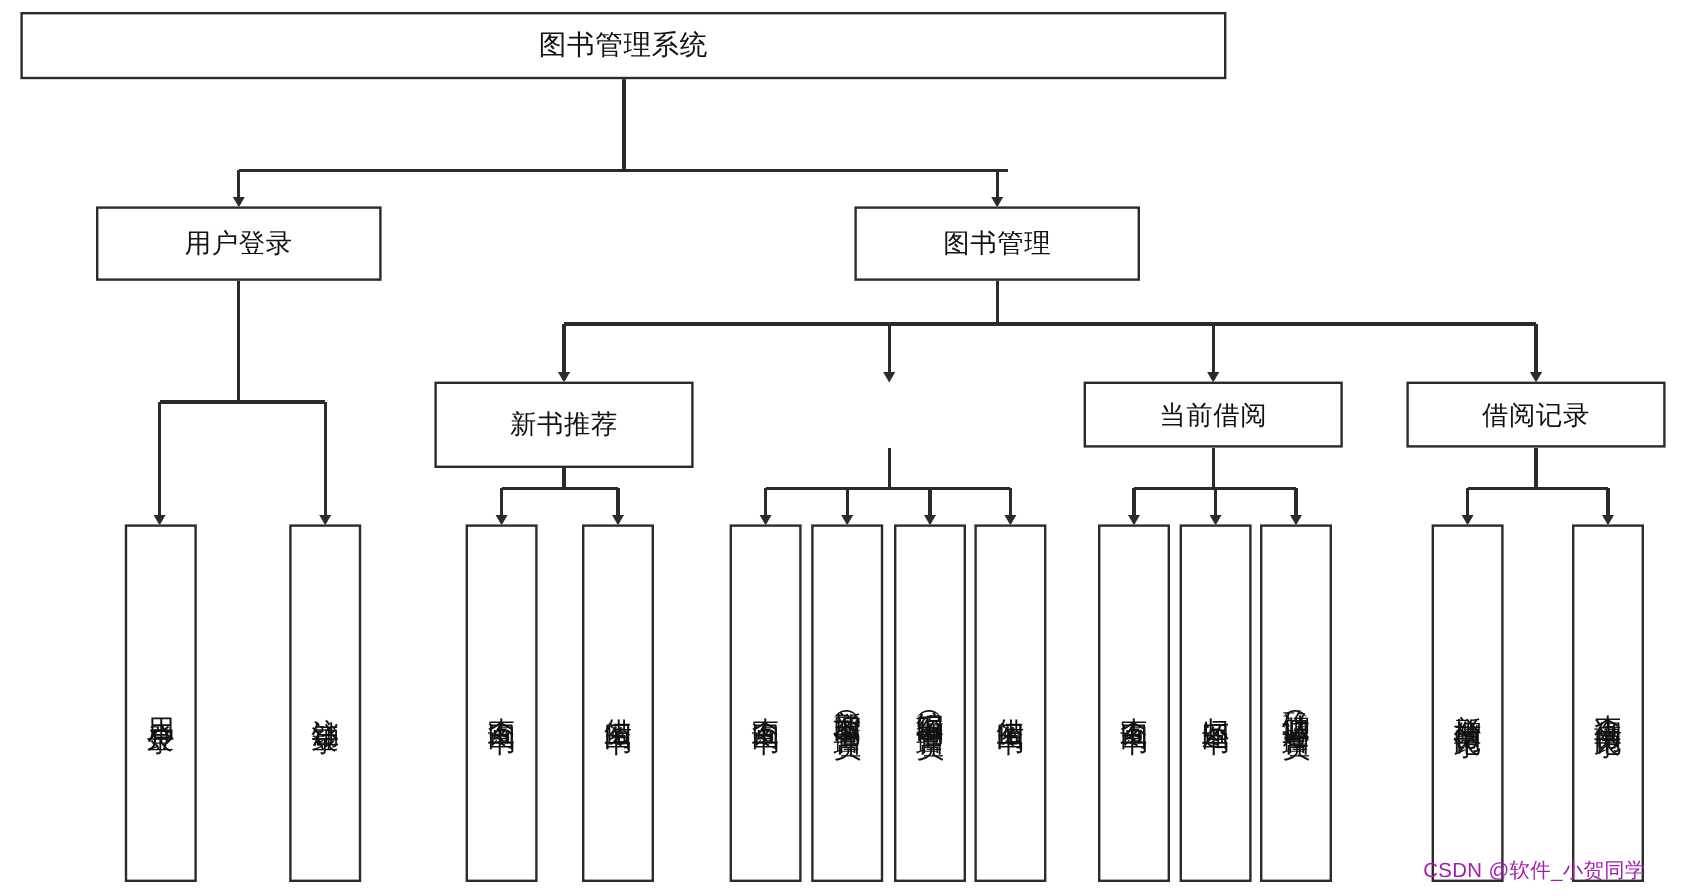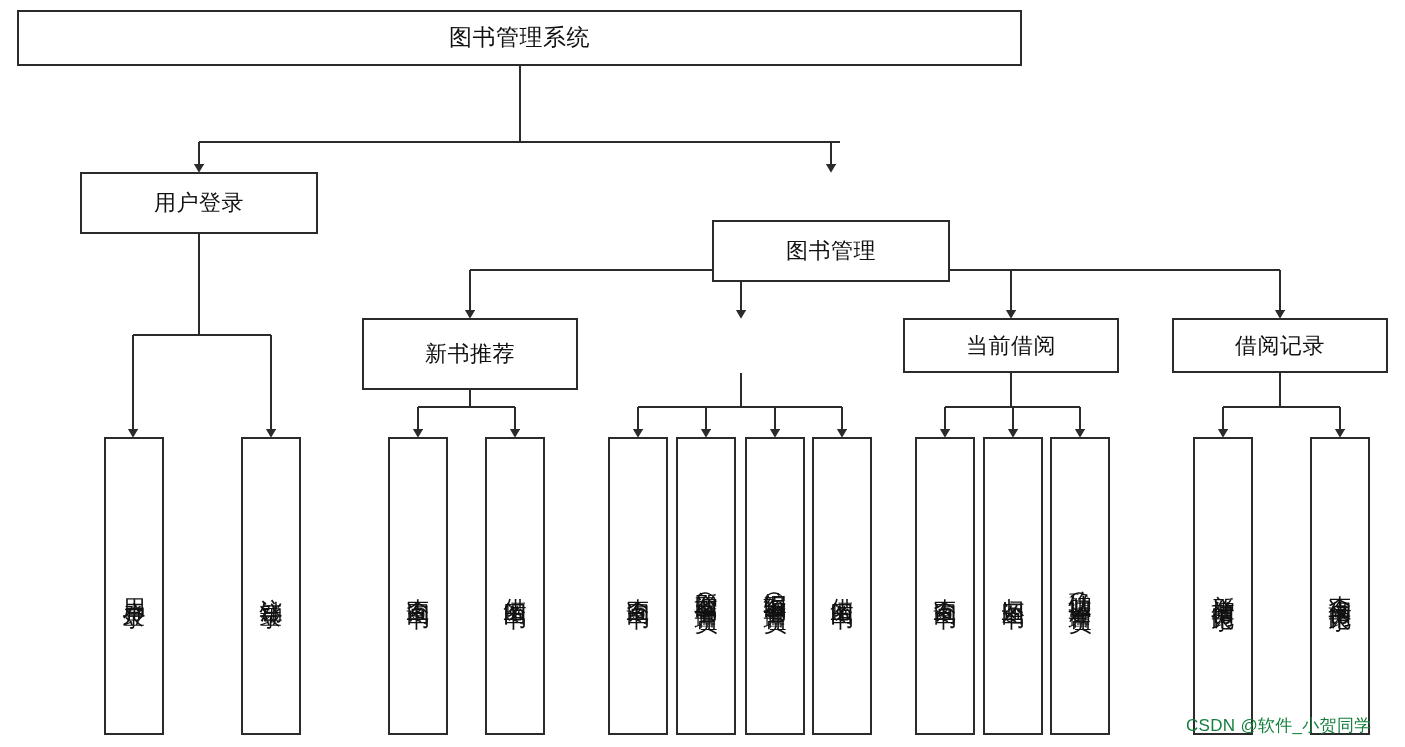--- a/index.html
+++ b/index.html
@@ -57,21 +57,21 @@
     text-orientation: upright;
     font-size: 23px;
     letter-spacing: 3px;
     line-height: 1;
   }
   #watermark {
     position: absolute;
     left: 1186px;
     top: 714px;
     font-size: 17px;
-    color: #15803d;
+    color: #a21caf;
     white-space: nowrap;
     letter-spacing: 0.3px;
   }
 </style>
 </head>
 <body>
 
 <div id="canvas">
 
   <svg id="wires" viewBox="0 0 1405 747" xmlns="http://www.w3.org/2000/svg">
@@ -127,21 +127,21 @@
   </svg>
 
   <div class="node root horiz" style="left:17px; top:10px; width:1005px; height:56px;">
     <span class="lbl">图书管理系统</span>
   </div>
 
   <div class="node horiz" style="left:80px; top:172px; width:238px; height:62px;">
     <span class="lbl">用户登录</span>
   </div>
 
-  <div class="node horiz" style="left:712px; top:172px; width:238px; height:62px;margin-top:48px;">
+  <div class="node horiz" style="left:712px; top:172px; width:238px; height:62px;">
     <span class="lbl">图书管理</span>
   </div>
 
   <div class="node horiz" style="left:362px; top:318px; width:216px; height:72px;">
     <span class="lbl">新书推荐</span>
   </div>
 
 
   <div class="node horiz" style="left:1172px; top:318px; width:216px; height:55px;">
     <span class="lbl">借阅记录</span>

